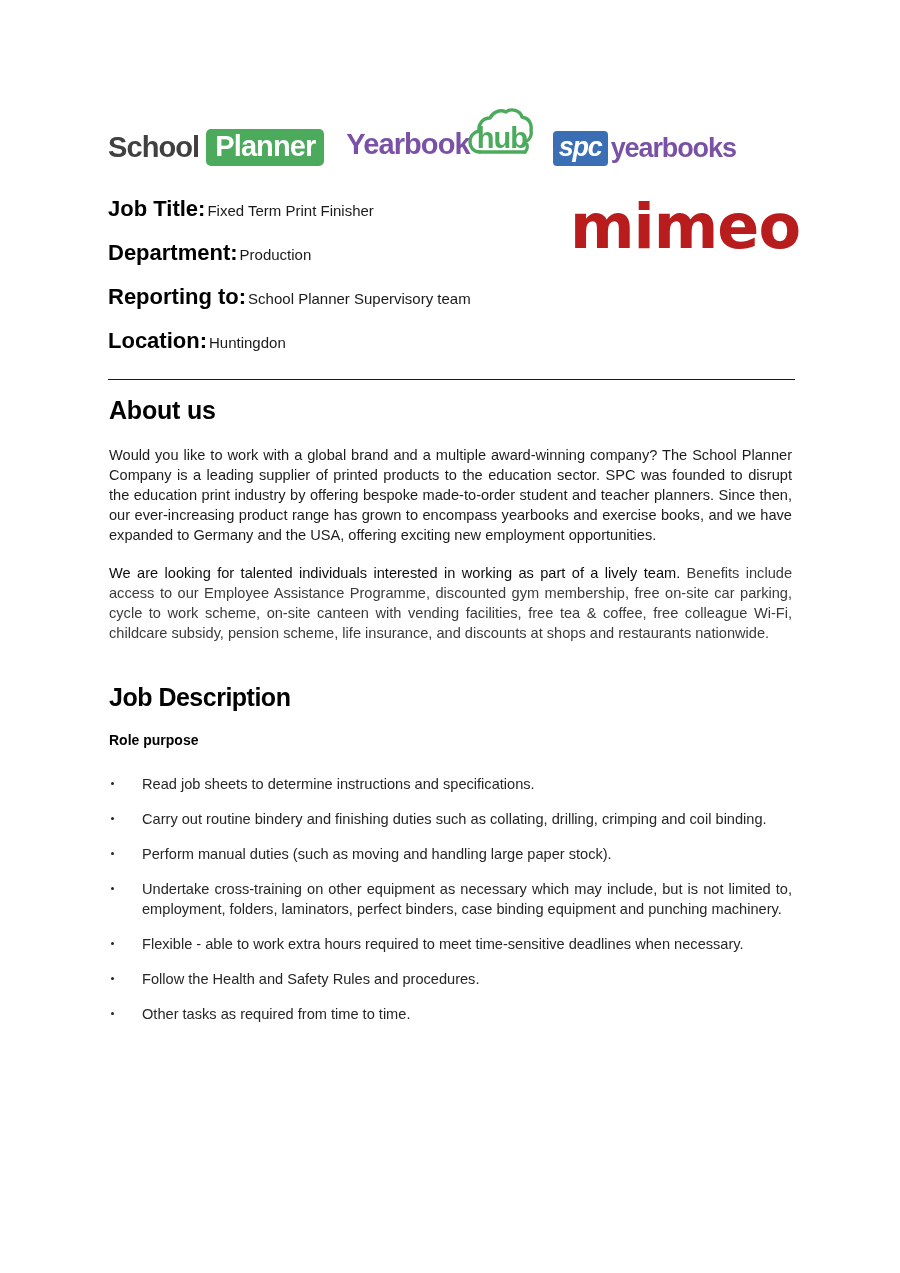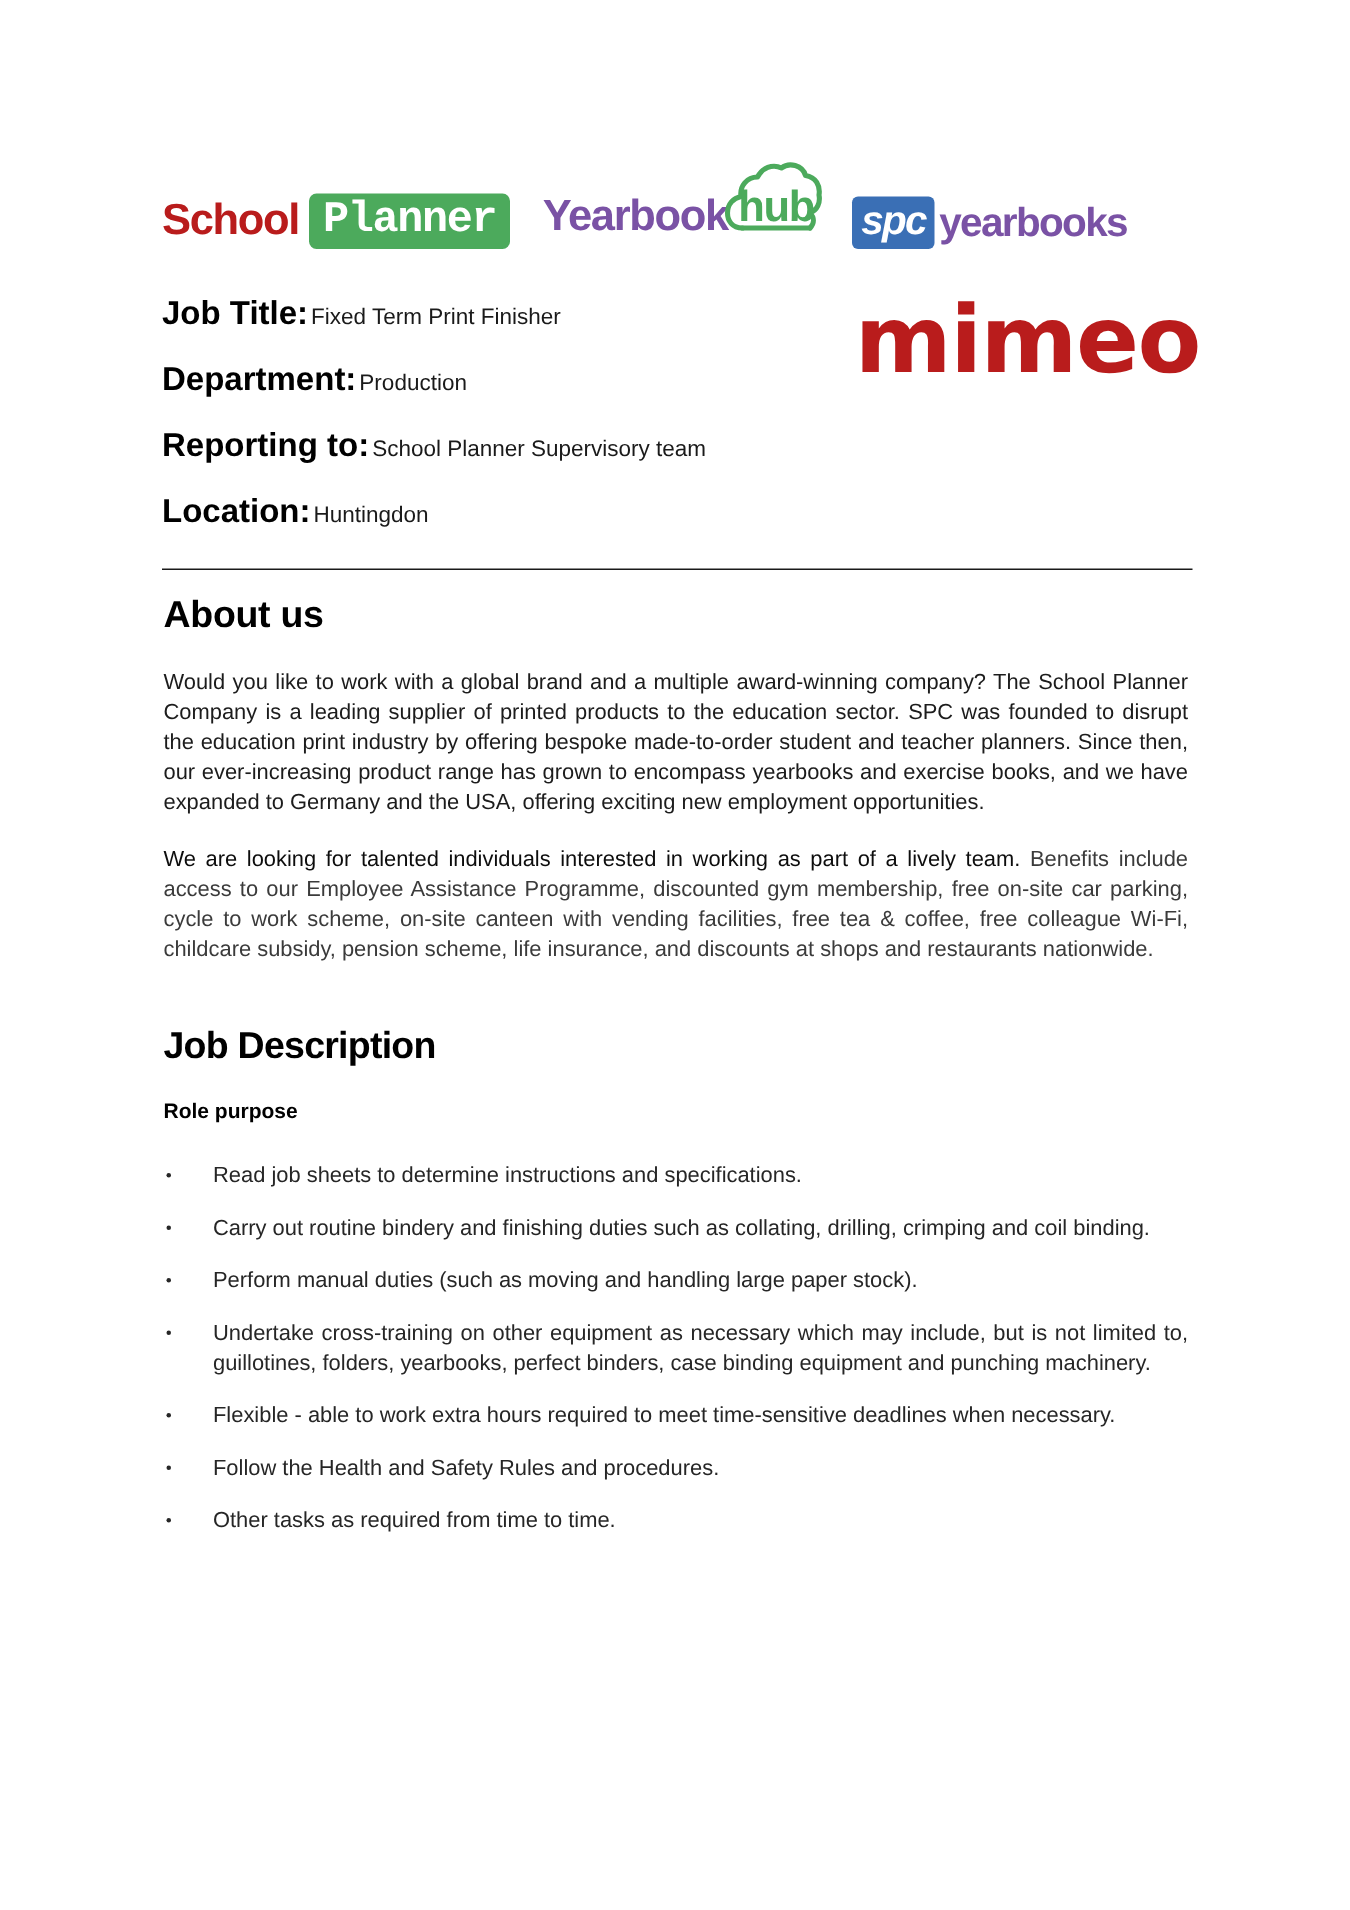--- a/index.html
+++ b/index.html
@@ -37,31 +37,31 @@
     display: flex;
     align-items: center;
     gap: 7px;
     margin-right: 22px;
   }
   .sp-school {
     font-family: "Liberation Sans", sans-serif;
     font-weight: bold;
     font-size: 29px;
     letter-spacing: -0.9px;
-    color: #b91c1c;
+    color: #404040;
     line-height: 1;
   }
   .sp-planner-box {
     background: #4caa5c;
     border-radius: 5px;
     padding: 3px 9px 5px 9px;
     line-height: 1;
   }
   .sp-planner-text {
-    font-family: Liberation Mono, monospace;
+    font-family: Liberation Sans, sans-serif;
     font-weight: bold;
     font-size: 29px;
     letter-spacing: -0.9px;
     color: #ffffff;
     line-height: 1;
   }
 
   .logo-yearbookhub {
     position: relative;
     display: flex;
@@ -322,21 +322,21 @@
       <li>
         <span class="dot"></span>
         <span>Carry out routine bindery and finishing duties such as collating, drilling, crimping and coil binding.</span>
       </li>
       <li>
         <span class="dot"></span>
         <span>Perform manual duties (such as moving and handling large paper stock).</span>
       </li>
       <li>
         <span class="dot"></span>
-        <span>Undertake cross-training on other equipment as necessary which may include, but is not limited to, guillotines, folders, yearbooks, perfect binders, case binding equipment and punching machinery.</span>
+        <span>Undertake cross-training on other equipment as necessary which may include, but is not limited to, employment, folders, laminators, perfect binders, case binding equipment and punching machinery.</span>
       </li>
       <li>
         <span class="dot"></span>
         <span>Flexible - able to work extra hours required to meet time-sensitive deadlines when necessary.</span>
       </li>
       <li>
         <span class="dot"></span>
         <span>Follow the Health and Safety Rules and procedures.</span>
       </li>
       <li>

